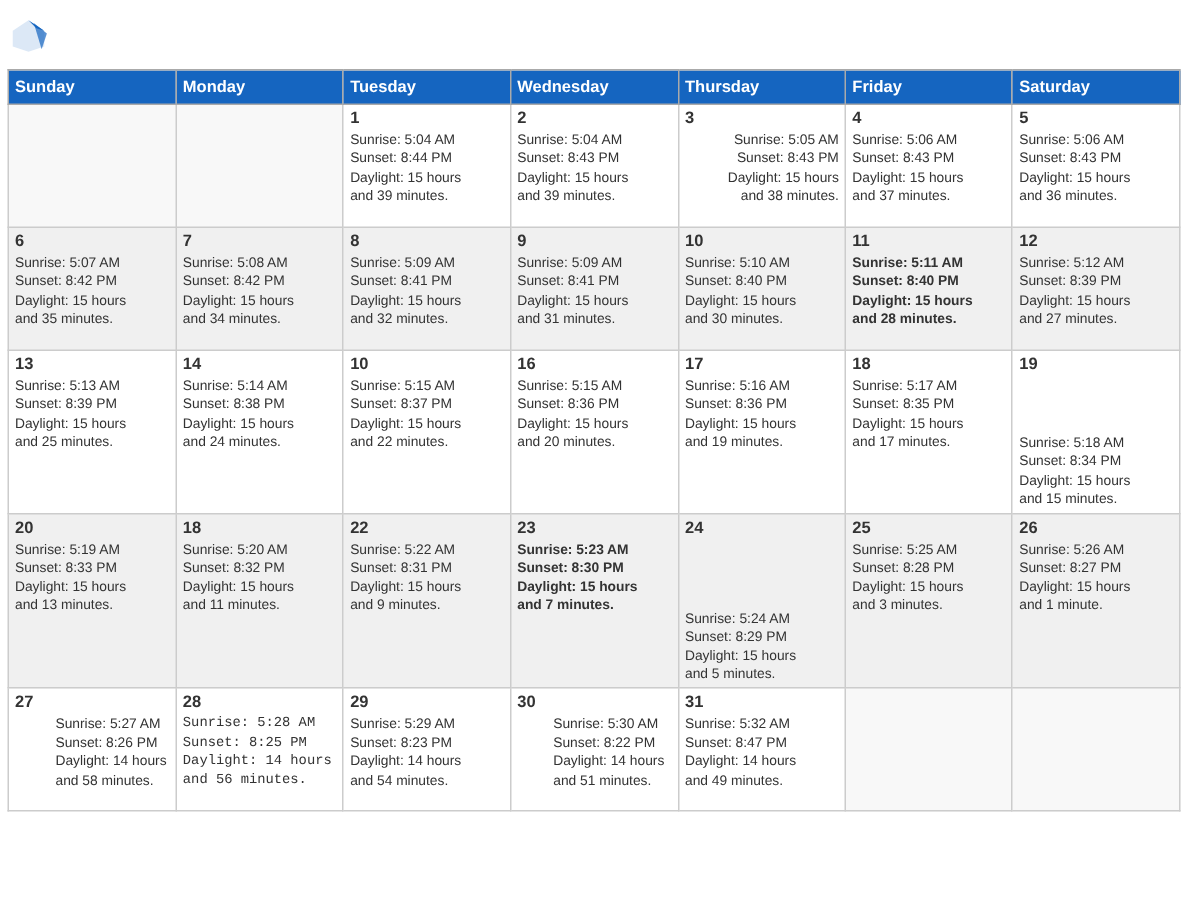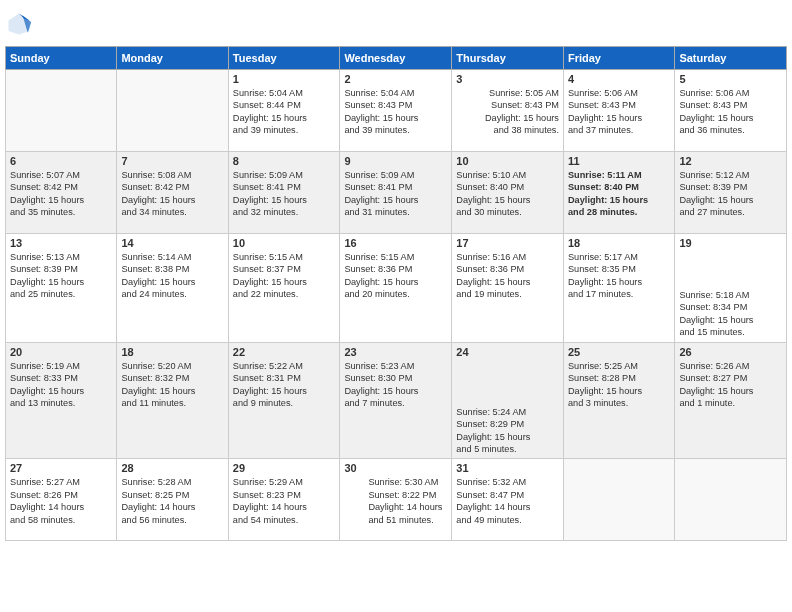--- a/index.html
+++ b/index.html
@@ -286,21 +286,21 @@
           </td>
           <td>
             <span class="day-number">22</span>
             <div class="day-info" style="white-space: pre-line;">Sunrise: 5:22 AM
 Sunset: 8:31 PM
 Daylight: 15 hours
 and 9 minutes.</div>
           </td>
           <td>
             <span class="day-number">23</span>
-            <div class="day-info" style="white-space: pre-line;">Sunrise: 5:23 AM
+            <div class="day-info" style="white-space: pre-line; font-weight: bold;">Sunrise: 5:23 AM
 Sunset: 8:30 PM
 Daylight: 15 hours
 and 7 minutes.</div>
           </td>
           <td>
             <span class="day-number">24</span>
             <div class="day-info" style="white-space: pre-line; margin-top: 48px;">Sunrise: 5:24 AM
 Sunset: 8:29 PM
 Daylight: 15 hours
 and 5 minutes.</div>
@@ -316,28 +316,28 @@
             <span class="day-number">26</span>
             <div class="day-info" style="white-space: pre-line;">Sunrise: 5:26 AM
 Sunset: 8:27 PM
 Daylight: 15 hours
 and 1 minute.</div>
           </td>
         </tr>
         <tr>
           <td>
             <span class="day-number">27</span>
-            <div class="day-info" style="white-space: pre-line;">Sunrise: 5:27 AM
+            <div class="day-info" style="white-space: pre-line; margin-left: 27px;">Sunrise: 5:27 AM
 Sunset: 8:26 PM
 Daylight: 14 hours
 and 58 minutes.</div>
           </td>
           <td>
             <span class="day-number">28</span>
-            <div class="day-info" style="white-space: pre-line;">Sunrise: 5:28 AM
+            <div class="day-info" style="white-space: pre-line; font-family: Liberation Mono, monospace;">Sunrise: 5:28 AM
 Sunset: 8:25 PM
 Daylight: 14 hours
 and 56 minutes.</div>
           </td>
           <td>
             <span class="day-number">29</span>
             <div class="day-info" style="white-space: pre-line;">Sunrise: 5:29 AM
 Sunset: 8:23 PM
 Daylight: 14 hours
 and 54 minutes.</div>

